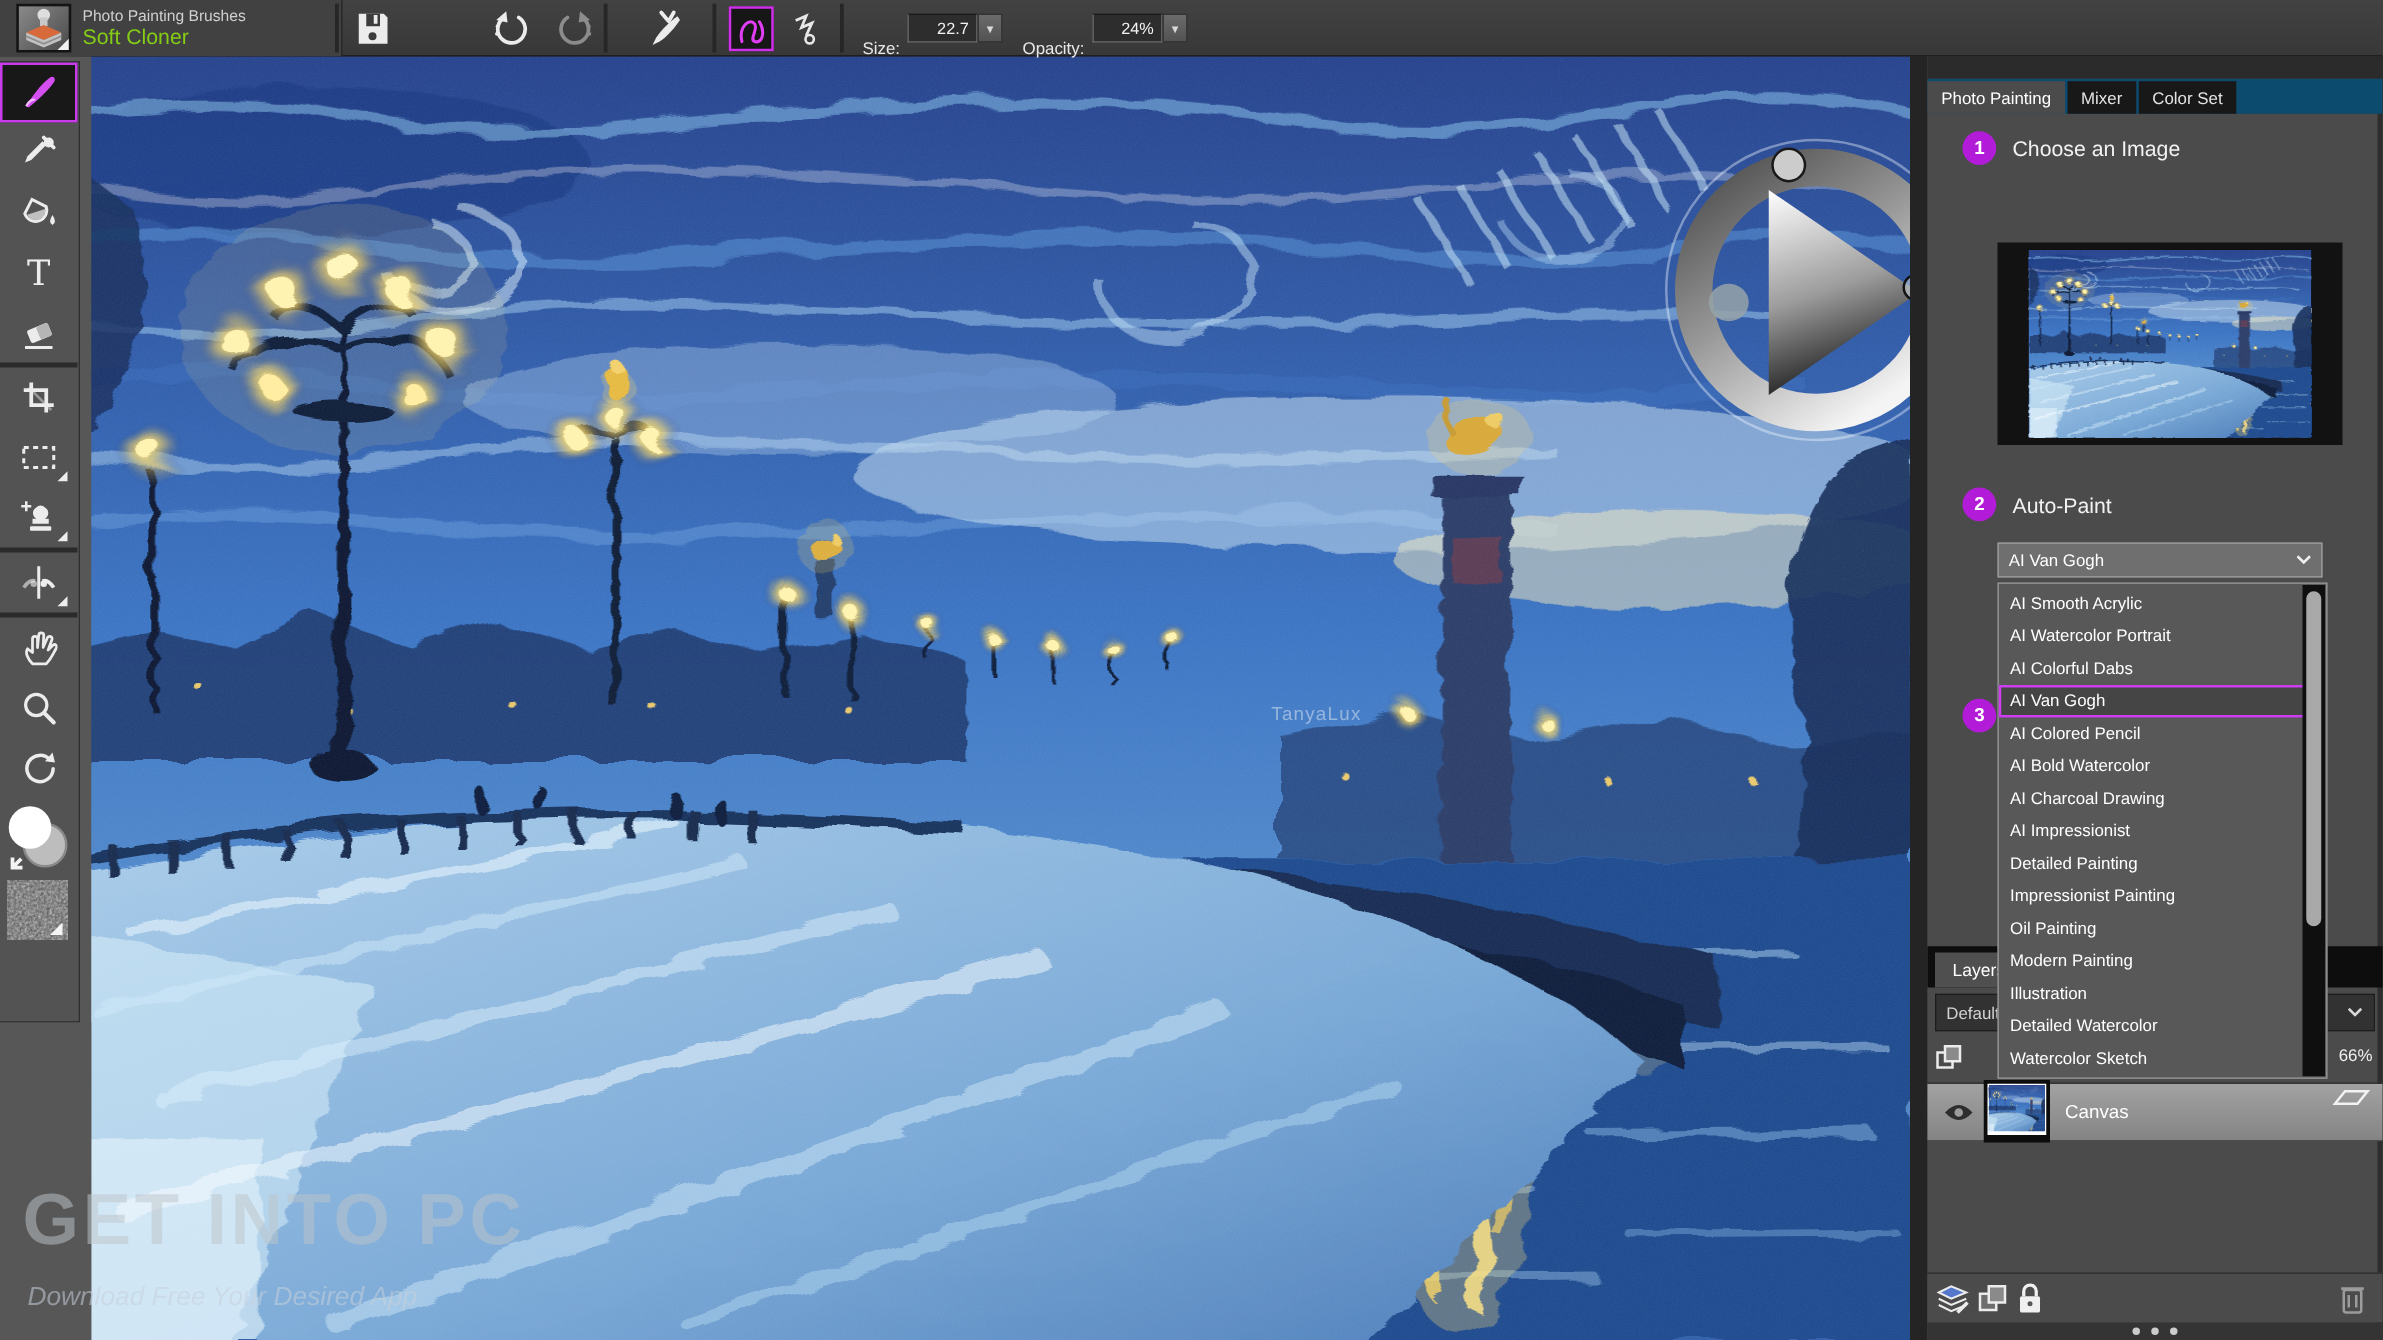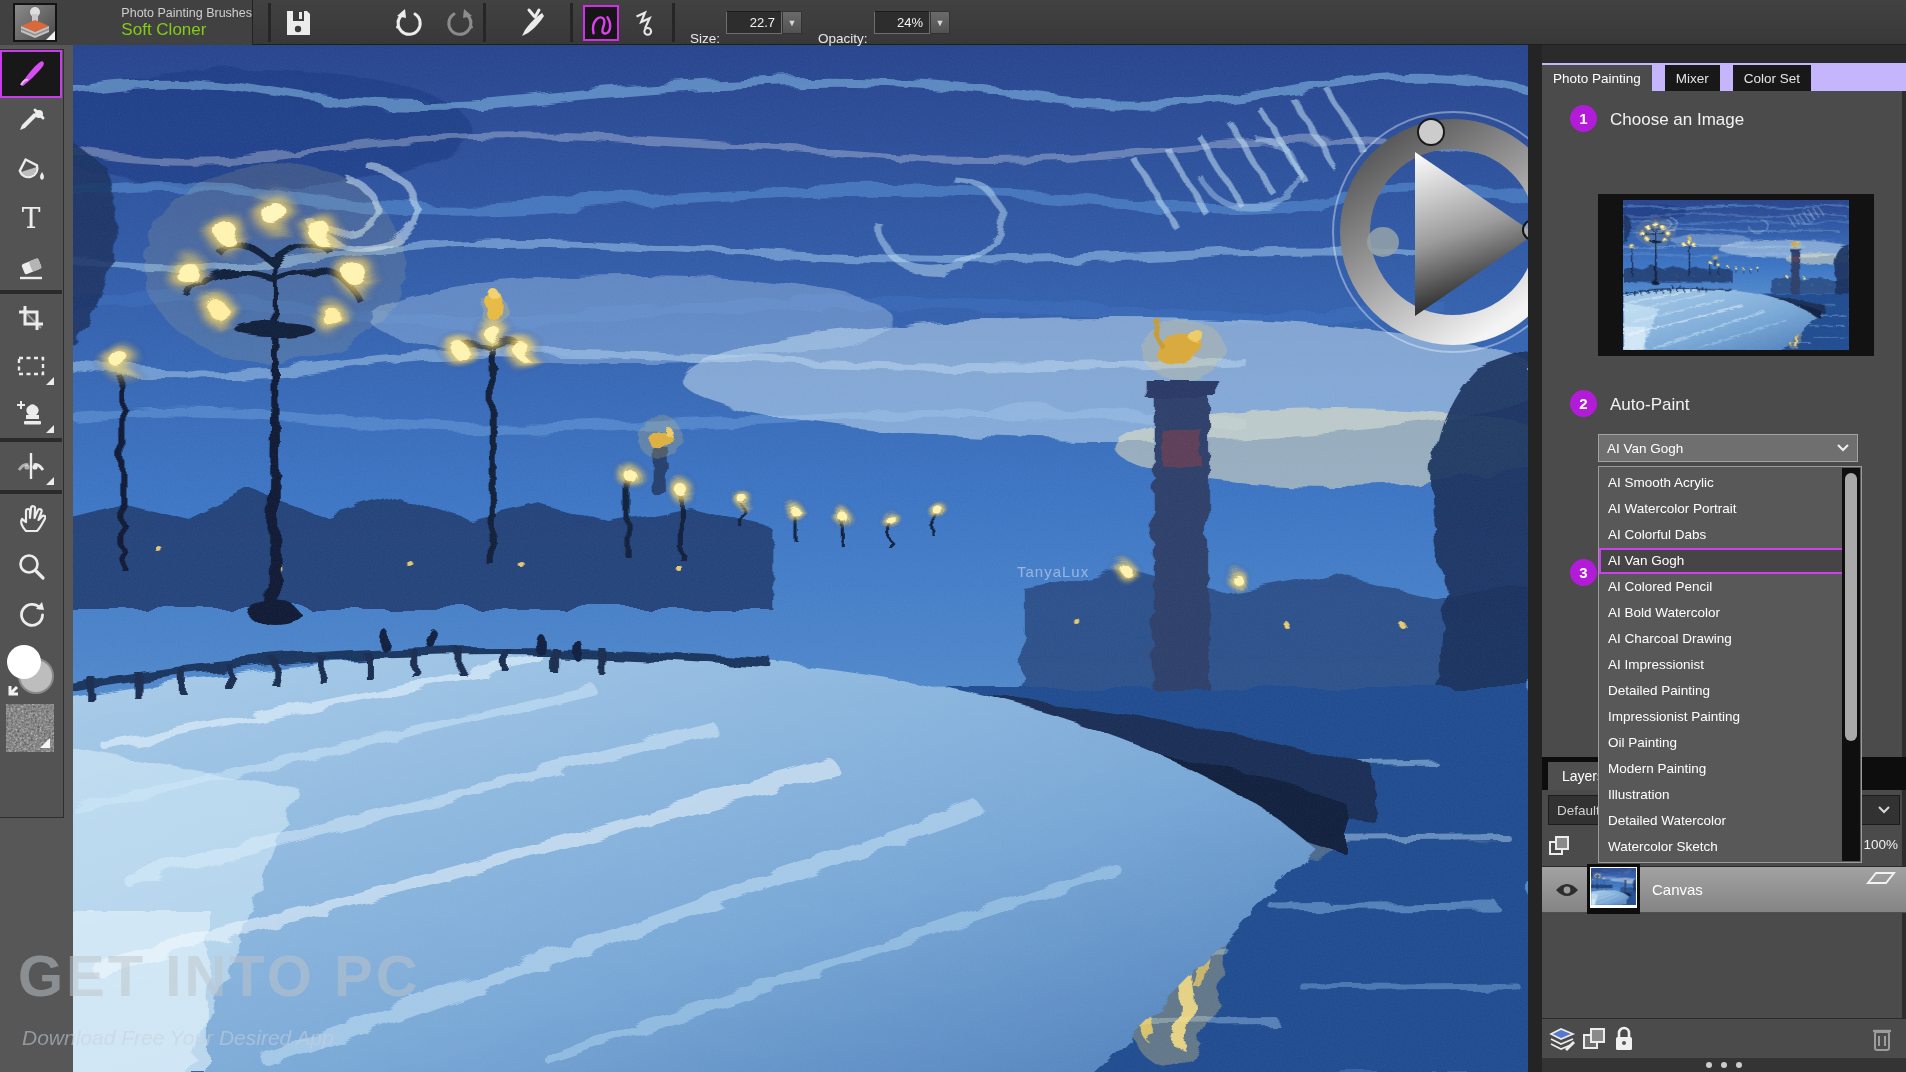--- a/index.html
+++ b/index.html
@@ -4,22 +4,22 @@
 <style>
   * { margin:0; padding:0; box-sizing:border-box; }
   html,body { width:1906px; height:1072px; overflow:hidden; background:#3f3f3f;
     font-family:"Liberation Sans", sans-serif; -webkit-font-smoothing:antialiased; }
   body { position:relative; }
   .abs { position:absolute; }
 
   
   .toolbar { left:0; top:0; width:1906px; height:45px; background:linear-gradient(#424242,#383838);
     border-bottom:1px solid #1f1f1f; z-index:40; }
-  .brush-selector { left:0; top:0; width:253px; height:45px; background:#414141;
-    border-right:1px solid #232323; display:flex; align-items:center;justify-content:space-between; }
+  .brush-selector { left:0; top:0; width:274px; height:45px; background:#414141;
+    border-right:1px solid #232323; display:flex; align-items:center; }
   .brush-chip { width:44px; height:39px; margin-left:13px; background:linear-gradient(135deg,#8a8a8a,#4a4a4a);
     border:2px solid #141414; position:relative; flex:none; }
   .brush-chip .corner { position:absolute; right:0; bottom:0; width:0; height:0;
     border-left:9px solid transparent; border-bottom:9px solid #f2f2f2; }
   .brush-labels { margin-left:9px; line-height:1.15; }
   .brush-cat { font-size:12.5px; color:#cfcfcf; }
   .brush-name { font-size:17px; color:#84cc16; }
   .tb-sep { top:3px; width:3px; height:39px; background:#262626; }
   .tb-btn { top:5px; height:35px; display:flex; align-items:center; justify-content:center; }
   .tb-btn.dim { opacity:.45; }
@@ -53,21 +53,21 @@
   .play-overlay { left:1257px; top:55px; width:264px; height:264px; z-index:9; }
   .big-watermark { left:18px; top:942px; z-index:50; font-size:58px; font-weight:bold;
     letter-spacing:3px; color:rgba(188,195,202,.52); }
   .sub-watermark { left:22px; top:1026px; z-index:50; font-style:italic; font-size:21px;
     color:rgba(198,208,218,.55); }
 
   
   .right-panel { left:1542px; top:45px; width:364px; height:1027px; background:#4b4b4b;
     z-index:7; border-right:4px solid #2d2d2d; }
   .rp-topstrip { left:0; top:0; width:364px; height:18px; background:#2b2b2b; }
-  .rp-tabbar { left:0; top:18px; width:364px; height:28px; background:#c4b5fd; display:flex; align-items:flex-end;gap:11px; }
+  .rp-tabbar { left:0; top:18px; width:364px; height:28px; background:#0c4a6e; display:flex; align-items:flex-end; }
   .rp-tab { height:26px; display:flex; align-items:center; padding:0 11px; font-size:13.5px;
     color:#e4e4e4; background:#181818; margin-right:2px; }
   .rp-tab.active { background:#4b4b4b; color:#ffffff; }
   .step-circle { width:27px; height:27px; border-radius:50%; background:#b21bd8; color:#fff;
     font-size:15px; font-weight:bold; display:flex; align-items:center; justify-content:center; }
   .step-label { color:#f2f2f2; font-size:17px; }
   .thumb-frame { left:56px; top:149px; width:276px; height:162px; background:#121212; }
   .thumb-img { position:absolute; left:25px; top:6px; width:226px; height:150px; background:#1a2a5a; }
   .ap-select { left:56px; top:389px; width:260px; height:28px; background:#6f6f6f;
     border:1px solid #a2a2a2; color:#fff; font-size:13.5px; display:flex; align-items:center; padding:0 8px; }
@@ -554,21 +554,21 @@
     <span>Default</span>
     <svg class="chev" width="12" height="8" viewBox="0 0 12 8">
       <path d="M1,1 L6,6 L11,1" fill="none" stroke="#d8d8d8" stroke-width="2"></path>
     </svg>
   </div>
   <div class="abs lp-opacity-row">
     <svg width="22" height="22" viewBox="0 0 22 22" style="position:absolute;left:6px;top:5px">
       <rect x="2" y="7" width="12" height="12" fill="none" stroke="#ececec" stroke-width="2"></rect>
       <rect x="8" y="2" width="12" height="12" fill="#8a8a8a" stroke="#ececec" stroke-width="2"></rect>
     </svg>
-    <div class="lp-opacity-val">100%</div>
+    <div class="lp-opacity-val">66%</div>
   </div>
   <div class="abs layer-row">
     <svg width="24" height="16" viewBox="0 0 24 16" style="position:absolute;left:13px;top:15px">
       <path d="M1,8 Q12,-4 23,8 Q12,20 1,8 Z" fill="#2e2e2e"></path>
         <circle cx="12" cy="8" r="3.4" fill="#9c9c9c"></circle>
     </svg>
     <div class="layer-thumb">
       <div class="mat">
         <svg width="45" height="37" viewBox="0 0 1455 1027" preserveAspectRatio="none">
             <use href="#scene"></use>

